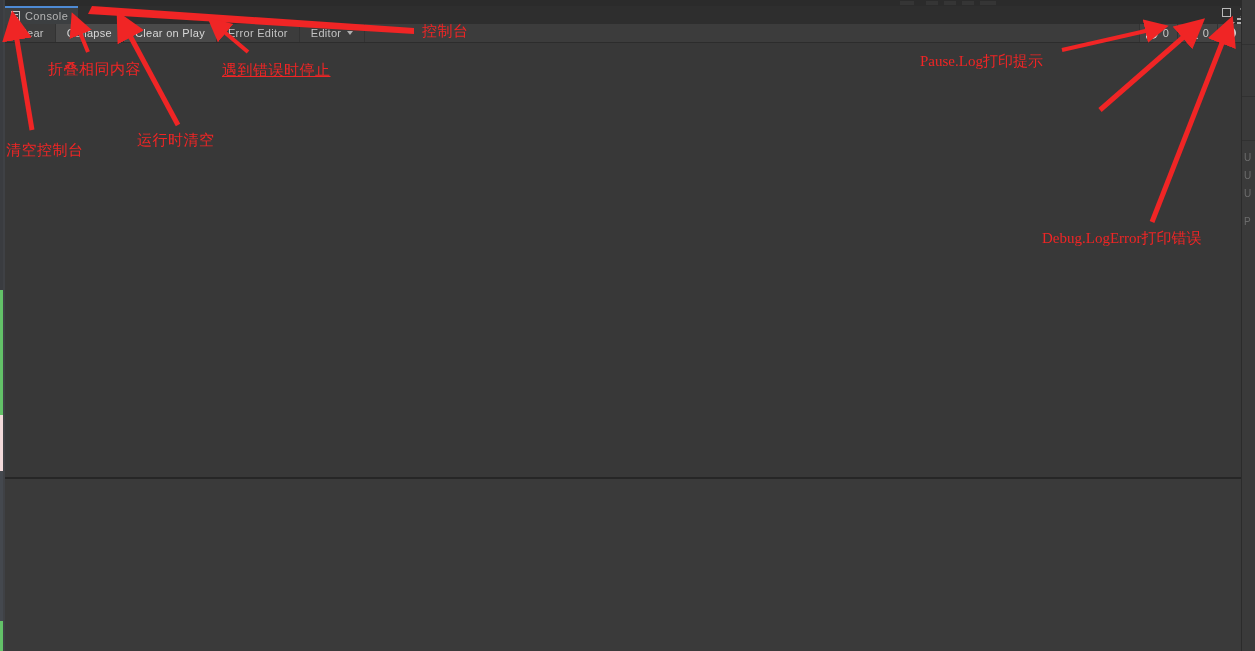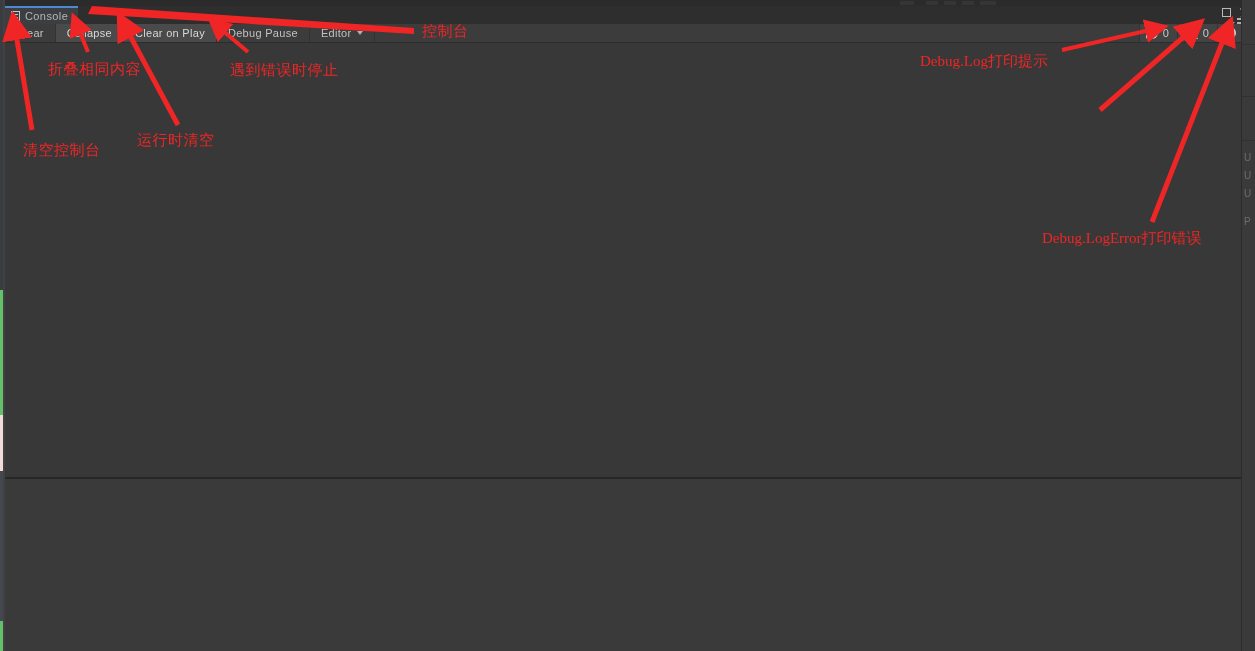--- a/index.html
+++ b/index.html
@@ -351,21 +351,21 @@
           <i></i>
           <i></i>
           <i></i>
         </span>
     </div>
 
     <div class="toolbar">
       <div class="tb-btn">Clear</div>
       <div class="tb-btn pressed">Collapse</div>
       <div class="tb-btn pressed">Clear on Play</div>
-      <div class="tb-btn">Debug Pause</div>
+      <div class="tb-btn">Error Editor</div>
       <div class="tb-btn dropdown">
         <span>Editor</span>
         <span class="tb-caret"></span>
       </div>
 
       <div class="tb-spacer"></div>
 
       <div class="counters">
         <div class="counter">
           <span class="ico-log"></span>
@@ -418,20 +418,20 @@
 
       <line x1="1062" y1="50" x2="1150" y2="30" stroke="#f02525" stroke-width="4" marker-end="url(#ah)"></line>
 
       <line x1="1100" y1="110" x2="1187" y2="34" stroke="#f02525" stroke-width="5" marker-end="url(#ah)"></line>
 
       <line x1="1152" y1="222" x2="1224" y2="38" stroke="#f02525" stroke-width="5" marker-end="url(#ah)"></line>
     </svg>
 
     <div class="anno" style="left:422px;top:22px;">控制台</div>
     <div class="anno" style="left:48px;top:60px;">折叠相同内容</div>
-    <div class="anno" style="left:230px;top:61px;">遇到错误时停止</div>
+    <div class="anno" style="left:222px;top:61px;text-decoration:underline;">遇到错误时停止</div>
     <div class="anno" style="left:137px;top:131px;">运行时清空</div>
-    <div class="anno" style="left:23px;top:141px;">清空控制台</div>
-    <div class="anno mono" style="left:920px;top:52px;">Debug.Log打印提示</div>
+    <div class="anno" style="left:6px;top:141px;">清空控制台</div>
+    <div class="anno mono" style="left:920px;top:52px;">Pause.Log打印提示</div>
     <div class="anno mono" style="left:1042px;top:229px;">Debug.LogError打印错误</div>
   </div>
 
 </div>
 
 </body></html>

